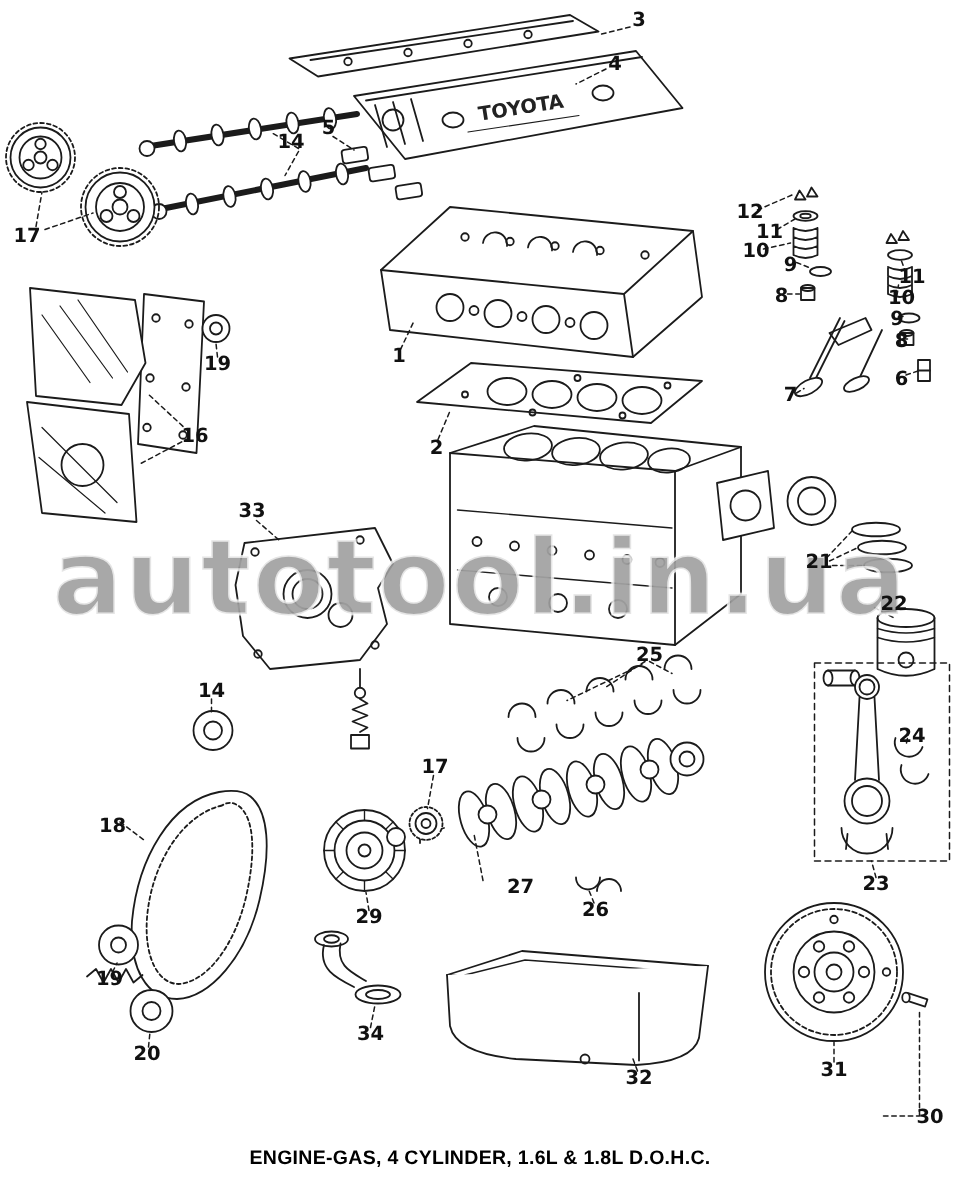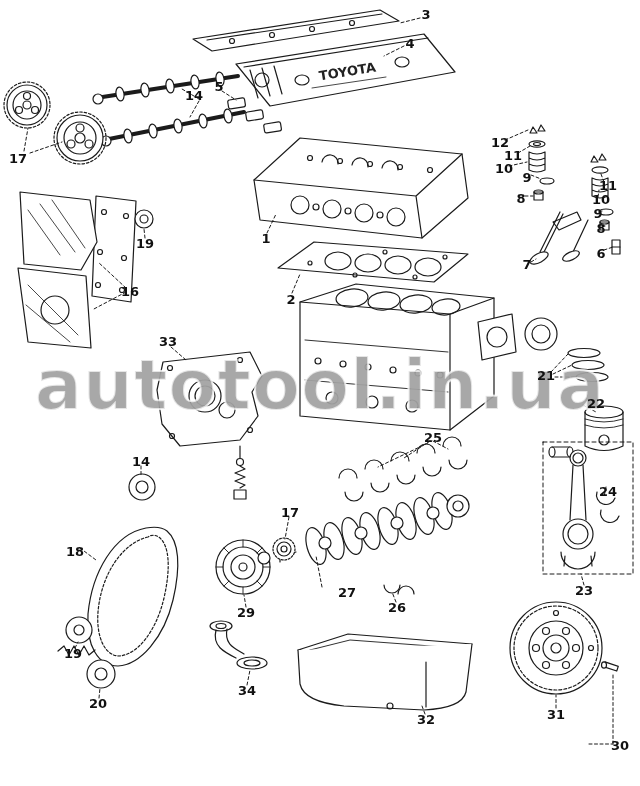--- a/index.html
+++ b/index.html
@@ -400,14 +400,15 @@
       <span class="part-label" style="left: 73px; top: 653px;">19</span>
       <span class="part-label" style="left: 247px; top: 690px;">34</span>
       <span class="part-label" style="left: 98px; top: 703px;">20</span>
       <span class="part-label" style="left: 556px; top: 714px;">31</span>
       <span class="part-label" style="left: 426px; top: 719px;">32</span>
       <span class="part-label" style="left: 581px; top: 745px; margin-left: 39px;">30</span>
     </div>
 
   <div class="watermark">autotool.in.ua</div>
 
+  <div class="caption">ENGINE-GAS, 4 CYLINDER, 1.6L &amp; 1.8L D.O.H.C.</div>
 
 </div>
 
 </body></html>

